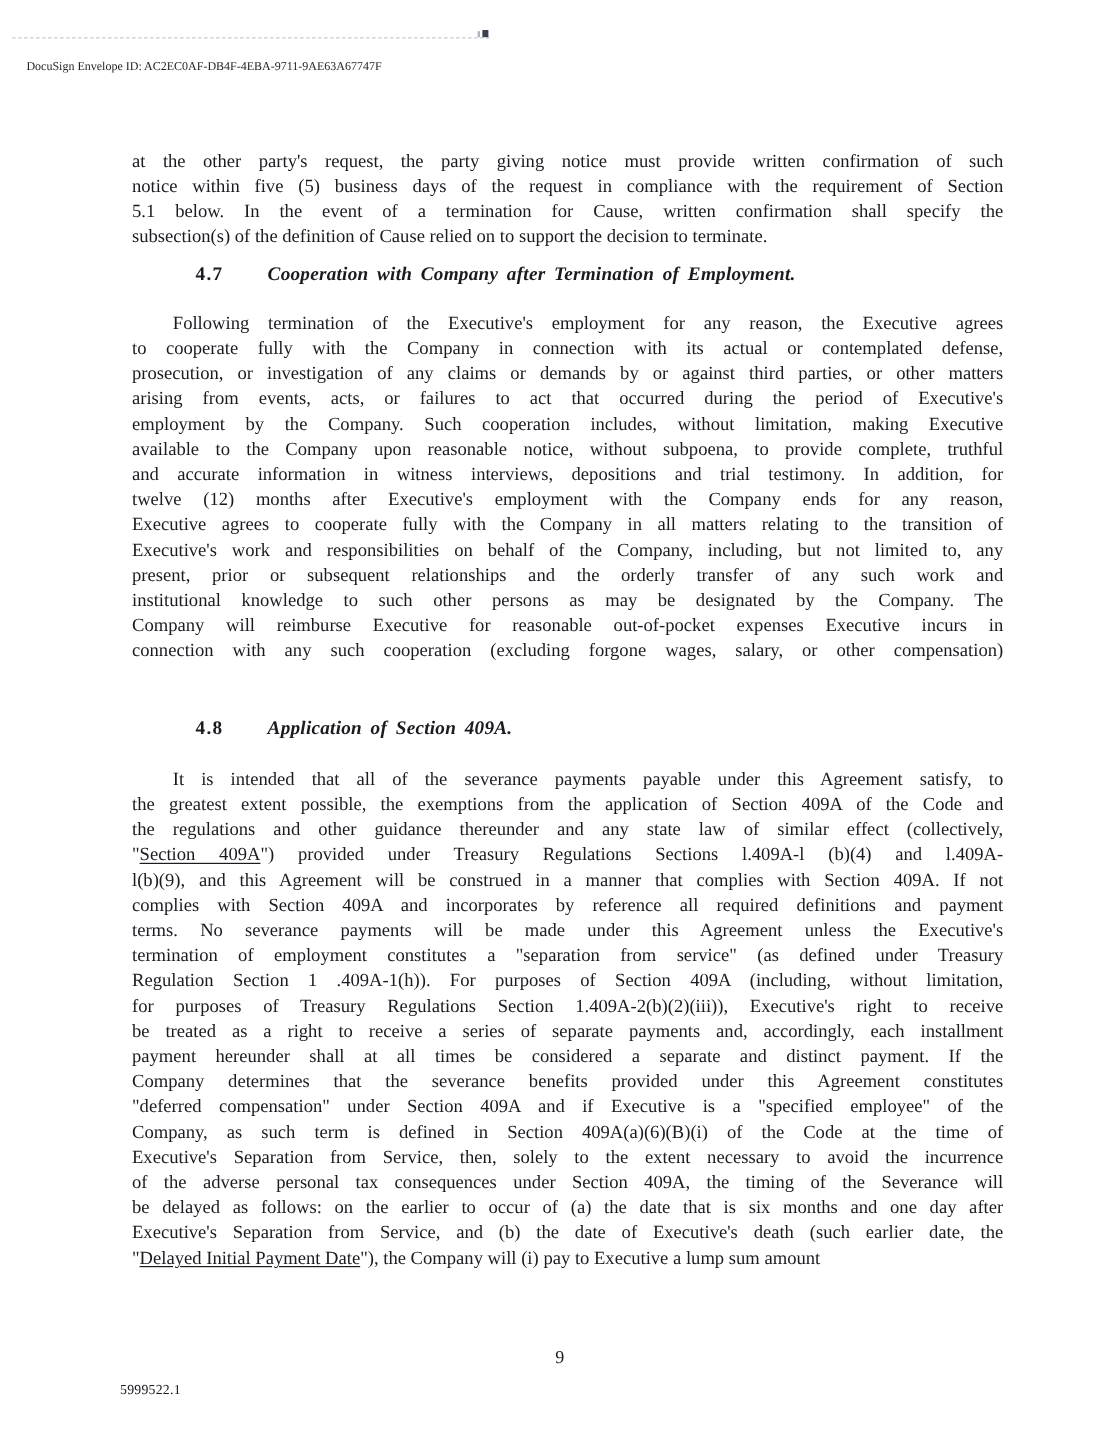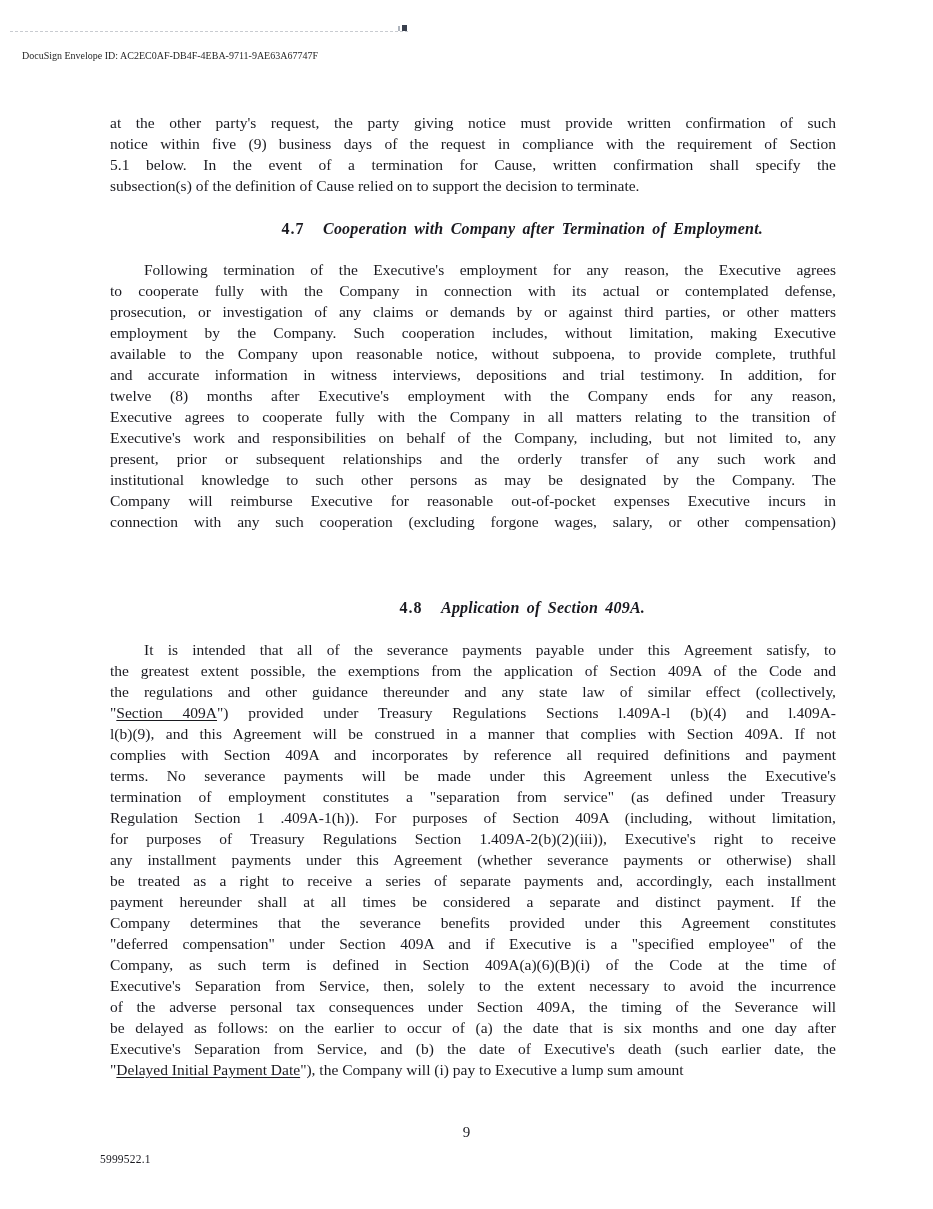--- a/index.html
+++ b/index.html
@@ -27,21 +27,21 @@
   .textblock{
     position:absolute;left:110px;width:726px;
     font-size:15.5px;line-height:21px;
   }
   .line{text-align:justify;text-align-last:justify;}
   .line.last{text-align-last:left;}
   .indent-first .line:first-child{text-indent:34px;}
   .u{text-decoration:underline;text-underline-offset:2px;}
   .heading{
     position:absolute;left:163px;width:700px;
-    font-size:16px;font-weight:bold;line-height:19px;white-space:nowrap;text-align:center;
+    font-size:16px;font-weight:bold;line-height:19px;white-space:nowrap;
   }
   .heading .num{display:inline-block;width:60px;letter-spacing:1px;}
   .heading .title{font-style:italic;word-spacing:3px;letter-spacing:0.2px;}
   .pagenum{
     position:absolute;left:0;top:1124px;width:933px;
     text-align:center;font-size:15px;
   }
   .docid{
     position:absolute;left:100px;top:1153px;
     font-size:11.5px;letter-spacing:0.2px;
@@ -49,39 +49,40 @@
 </style>
 </head>
 <body>
 
 <div class="ds-header">DocuSign Envelope ID: AC2EC0AF-DB4F-4EBA-9711-9AE63A67747F</div>
 
 <div class="ds-divider"></div>
 <div class="scan-tick-light"></div>
 <div class="scan-tick"></div>
 
-<div class="textblock" style="top:112px">
+<div class="textblock" style="top:124px">
     <div class="line">at the other party's request, the party giving notice must provide written confirmation of such</div>
-    <div class="line">notice within five (9) business days of the request in compliance with the requirement of Section</div>
+    <div class="line">notice within five (5) business days of the request in compliance with the requirement of Section</div>
     <div class="line">5.1 below. In the event of a termination for Cause, written confirmation shall specify the</div>
     <div class="line last">subsection(s) of the definition of Cause relied on to support the decision to terminate.</div>
   </div>
 
 <div class="heading" style="top:219px">
   <span class="num">4.7</span><span class="title">Cooperation with Company after Termination of Employment.</span>
 </div>
 
 <div class="textblock indent-first" style="top:259px">
     <div class="line">Following termination of the Executive's employment for any reason, the Executive agrees</div>
     <div class="line">to cooperate fully with the Company in connection with its actual or contemplated defense,</div>
     <div class="line">prosecution, or investigation of any claims or demands by or against third parties, or other matters</div>
+    <div class="line">arising from events, acts, or failures to act that occurred during the period of Executive's</div>
     <div class="line">employment by the Company. Such cooperation includes, without limitation, making Executive</div>
     <div class="line">available to the Company upon reasonable notice, without subpoena, to provide complete, truthful</div>
     <div class="line">and accurate information in witness interviews, depositions and trial testimony. In addition, for</div>
-    <div class="line">twelve (8) months after Executive's employment with the Company ends for any reason,</div>
+    <div class="line">twelve (12) months after Executive's employment with the Company ends for any reason,</div>
     <div class="line">Executive agrees to cooperate fully with the Company in all matters relating to the transition of</div>
     <div class="line">Executive's work and responsibilities on behalf of the Company, including, but not limited to, any</div>
     <div class="line">present, prior or subsequent relationships and the orderly transfer of any such work and</div>
     <div class="line">institutional knowledge to such other persons as may be designated by the Company. The</div>
     <div class="line">Company will reimburse Executive for reasonable out-of-pocket expenses Executive incurs in</div>
     <div class="line">connection with any such cooperation (excluding forgone wages, salary, or other compensation)</div>
   </div>
 
 <div class="heading" style="top:598px">
   <span class="num">4.8</span><span class="title">Application of Section 409A.</span>
@@ -91,21 +92,20 @@
     <div class="line">It is intended that all of the severance payments payable under this Agreement satisfy, to</div>
     <div class="line">the greatest extent possible, the exemptions from the application of Section 409A of the Code and</div>
     <div class="line">the regulations and other guidance thereunder and any state law of similar effect (collectively,</div>
     <div class="line"><span>"</span><span class="u">Section 409A</span><span>") provided under Treasury Regulations Sections l.409A-l (b)(4) and l.409A-</span></div>
     <div class="line">l(b)(9), and this Agreement will be construed in a manner that complies with Section 409A. If not</div>
     <div class="line">complies with Section 409A and incorporates by reference all required definitions and payment</div>
     <div class="line">terms. No severance payments will be made under this Agreement unless the Executive's</div>
     <div class="line">termination of employment constitutes a "separation from service" (as defined under Treasury</div>
     <div class="line">Regulation Section 1 .409A-1(h)). For purposes of Section 409A (including, without limitation,</div>
     <div class="line">for purposes of Treasury Regulations Section 1.409A-2(b)(2)(iii)), Executive's right to receive</div>
-    <div class="line">any installment payments under this Agreement (whether severance payments or otherwise) shall</div>
     <div class="line">be treated as a right to receive a series of separate payments and, accordingly, each installment</div>
     <div class="line">payment hereunder shall at all times be considered a separate and distinct payment. If the</div>
     <div class="line">Company determines that  the severance benefits provided under this Agreement constitutes</div>
     <div class="line">"deferred compensation" under Section 409A and if Executive is a "specified employee" of the</div>
     <div class="line">Company, as such  term  is defined in Section 409A(a)(6)(B)(i) of the Code at the time of</div>
     <div class="line">Executive's Separation from Service, then, solely to the extent necessary to avoid the incurrence</div>
     <div class="line">of the adverse personal tax consequences under Section 409A, the timing of the Severance will</div>
     <div class="line">be delayed as follows: on the earlier to occur of (a) the date that is six months and one day after</div>
     <div class="line">Executive's Separation from Service, and (b) the date of Executive's death (such earlier date, the</div>
     <div class="line last"><span>"</span><span class="u">Delayed Initial Payment Date</span><span>"), the Company will (i) pay to Executive a lump sum amount</span></div>

